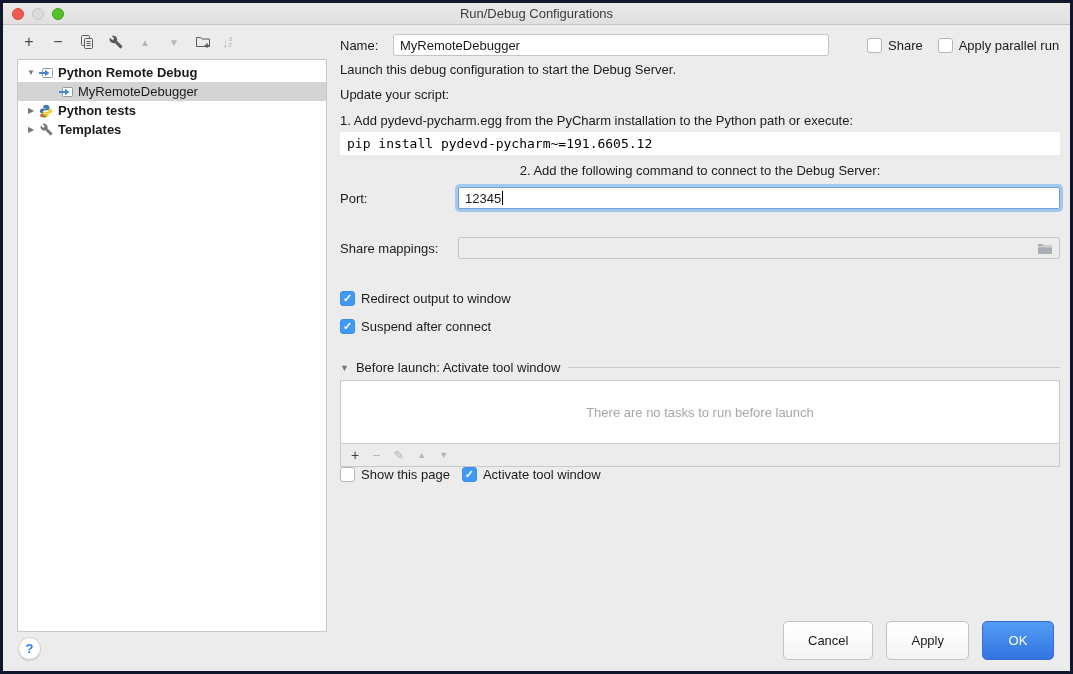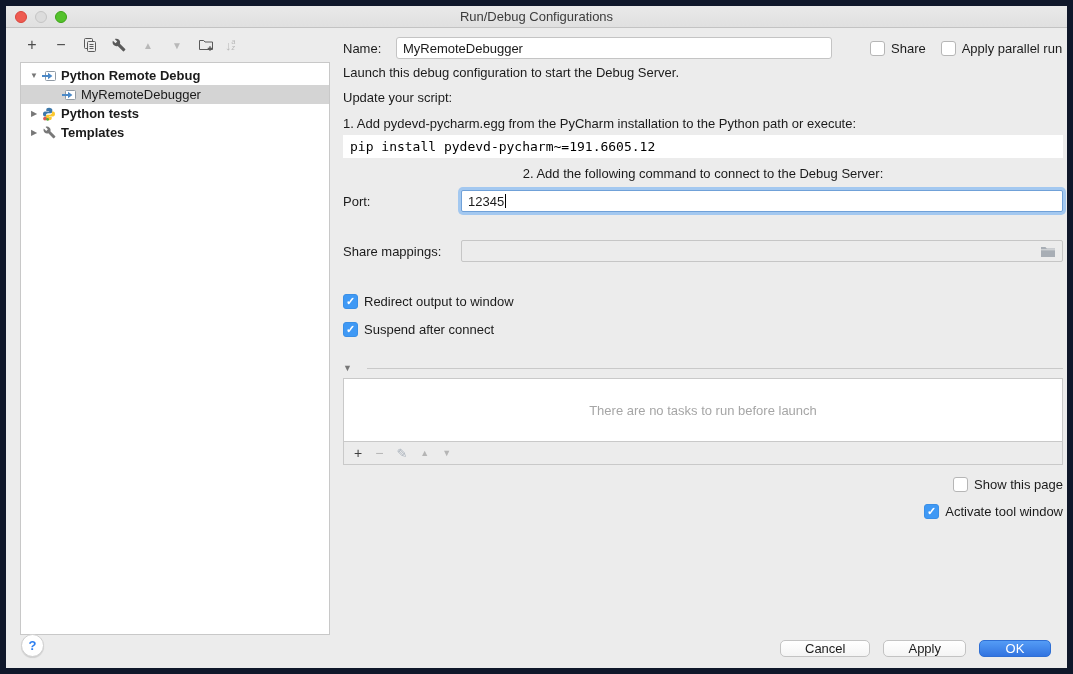--- a/index.html
+++ b/index.html
@@ -1,20 +1,20 @@
 <!DOCTYPE html>
 <html><head>
 <meta charset="utf-8">
 <style>
   * { margin:0; padding:0; box-sizing:border-box; }
   html,body { background:#9b9b9b; }
   body { font-family:"Liberation Sans", sans-serif; }
   .window {
     position:relative; width:1073px; height:674px; background:#ececec;
-    border:6px solid #0f172a; overflow:hidden;
+    border:3px solid #0f172a; overflow:hidden;
   }
   
   .titlebar {
     position:relative; height:22px; background:linear-gradient(#e9e9e9,#e0e0e0);
     border-bottom:1px solid #c3c3c3; display:flex; align-items:center;
   }
   .traffic { position:absolute; left:9px; top:5px; display:flex; gap:8px; }
   .tl { width:12px; height:12px; border-radius:50%; display:inline-block; }
   .tl.red   { background:#ee5b51; border:1px solid #d9453c; }
   .tl.gray  { background:#dcdcdc; border:1px solid #c5c5c5; }
@@ -97,31 +97,31 @@
   }
   .tasks-empty { font-size:13px; color:#a6a6a6; }
   .tasks-toolbar {
     height:23px; background:#ececec; border:1px solid #c9c9c9; border-top:none;
     display:flex; align-items:center; gap:13px; padding:0 10px;
   }
   .mtbtn { font-size:14px; color:#3f3f3f; display:flex; align-items:center; }
   .mtbtn.dis { color:#b5b5b5; }
   .mtbtn .tri { font-size:9px; }
   .pencil { font-size:13px; color:#aab2bc; }
-  .bottom-checks { margin-top:12px; display:flex; align-items:flex-end; gap:12px;flex-direction:column; }
+  .bottom-checks { margin-top:0; display:flex; align-items:flex-end; gap:12px; }
   
   .help-btn {
     position:absolute; left:15px; bottom:11px; width:23px; height:23px; border-radius:50%;
     background:#fff; border:1px solid #cfcfcf; box-shadow:0 1px 1px rgba(0,0,0,0.12);
     display:flex; align-items:center; justify-content:center;
     color:#2c7ef0; font-size:13px; font-weight:bold;
   }
   .footer-buttons { position:absolute; right:16px; bottom:11px; display:flex; gap:13px; }
   .btn {
-    min-width:72px; height:17px; border-radius:5px; font-size:13px;
+    min-width:72px; height:39px; border-radius:5px; font-size:13px;
     background:linear-gradient(#ffffff,#f4f4f4); border:1px solid #c3c3c3; color:#1b1b1b;
     display:flex; align-items:center; justify-content:center; padding:0 24px;
   }
   .btn.primary {
     background:linear-gradient(#549cf6,#3274e0); border:1px solid #2f6fd4; color:#fff;
   }
   svg { display:block; }
 </style>
 </head>
 <body>
@@ -278,20 +278,21 @@
         <span class="cbgroup">
           <span class="cb checked">
               <span class="mark">✓</span>
             </span>
           <span>Suspend after connect</span>
         </span>
       </div>
 
       <div class="bl-header">
         <span class="bl-arrow">▼</span>
+        <span class="bl-title">Before launch: Activate tool window</span>
         <span class="bl-line"></span>
       </div>
 
       <div class="tasks-box">
         <span class="tasks-empty">There are no tasks to run before launch</span>
       </div>
       <div class="tasks-toolbar">
         <span class="mtbtn">+</span>
         <span class="mtbtn dis">−</span>
         <span class="pencil">✎</span>

